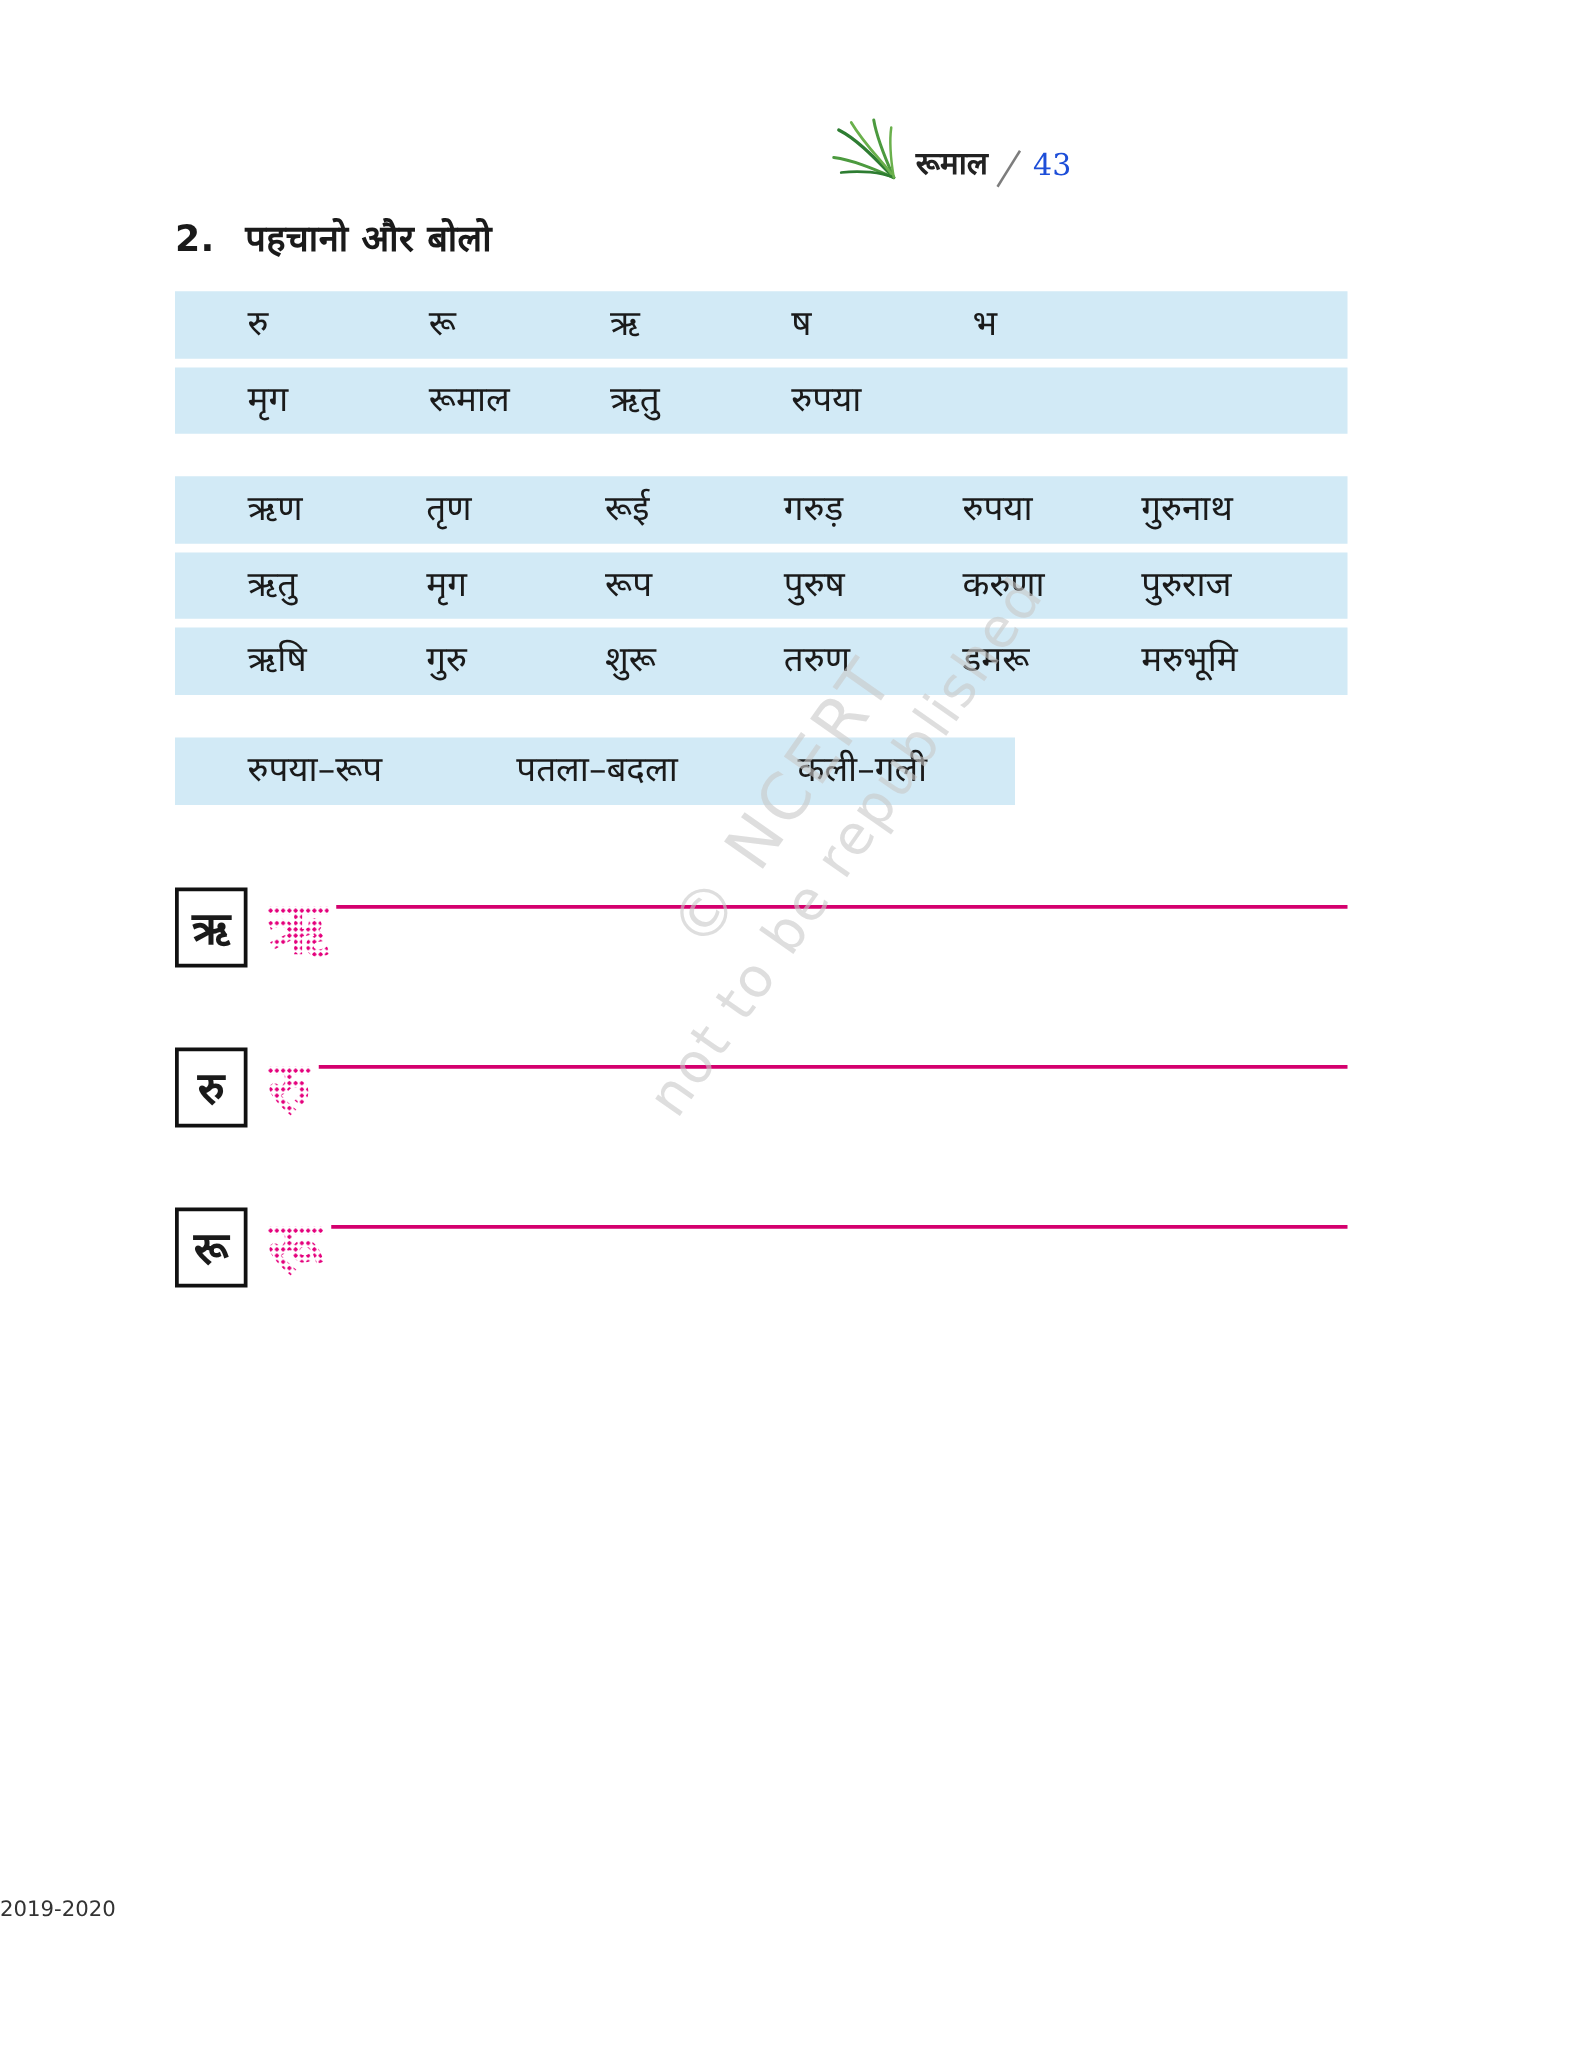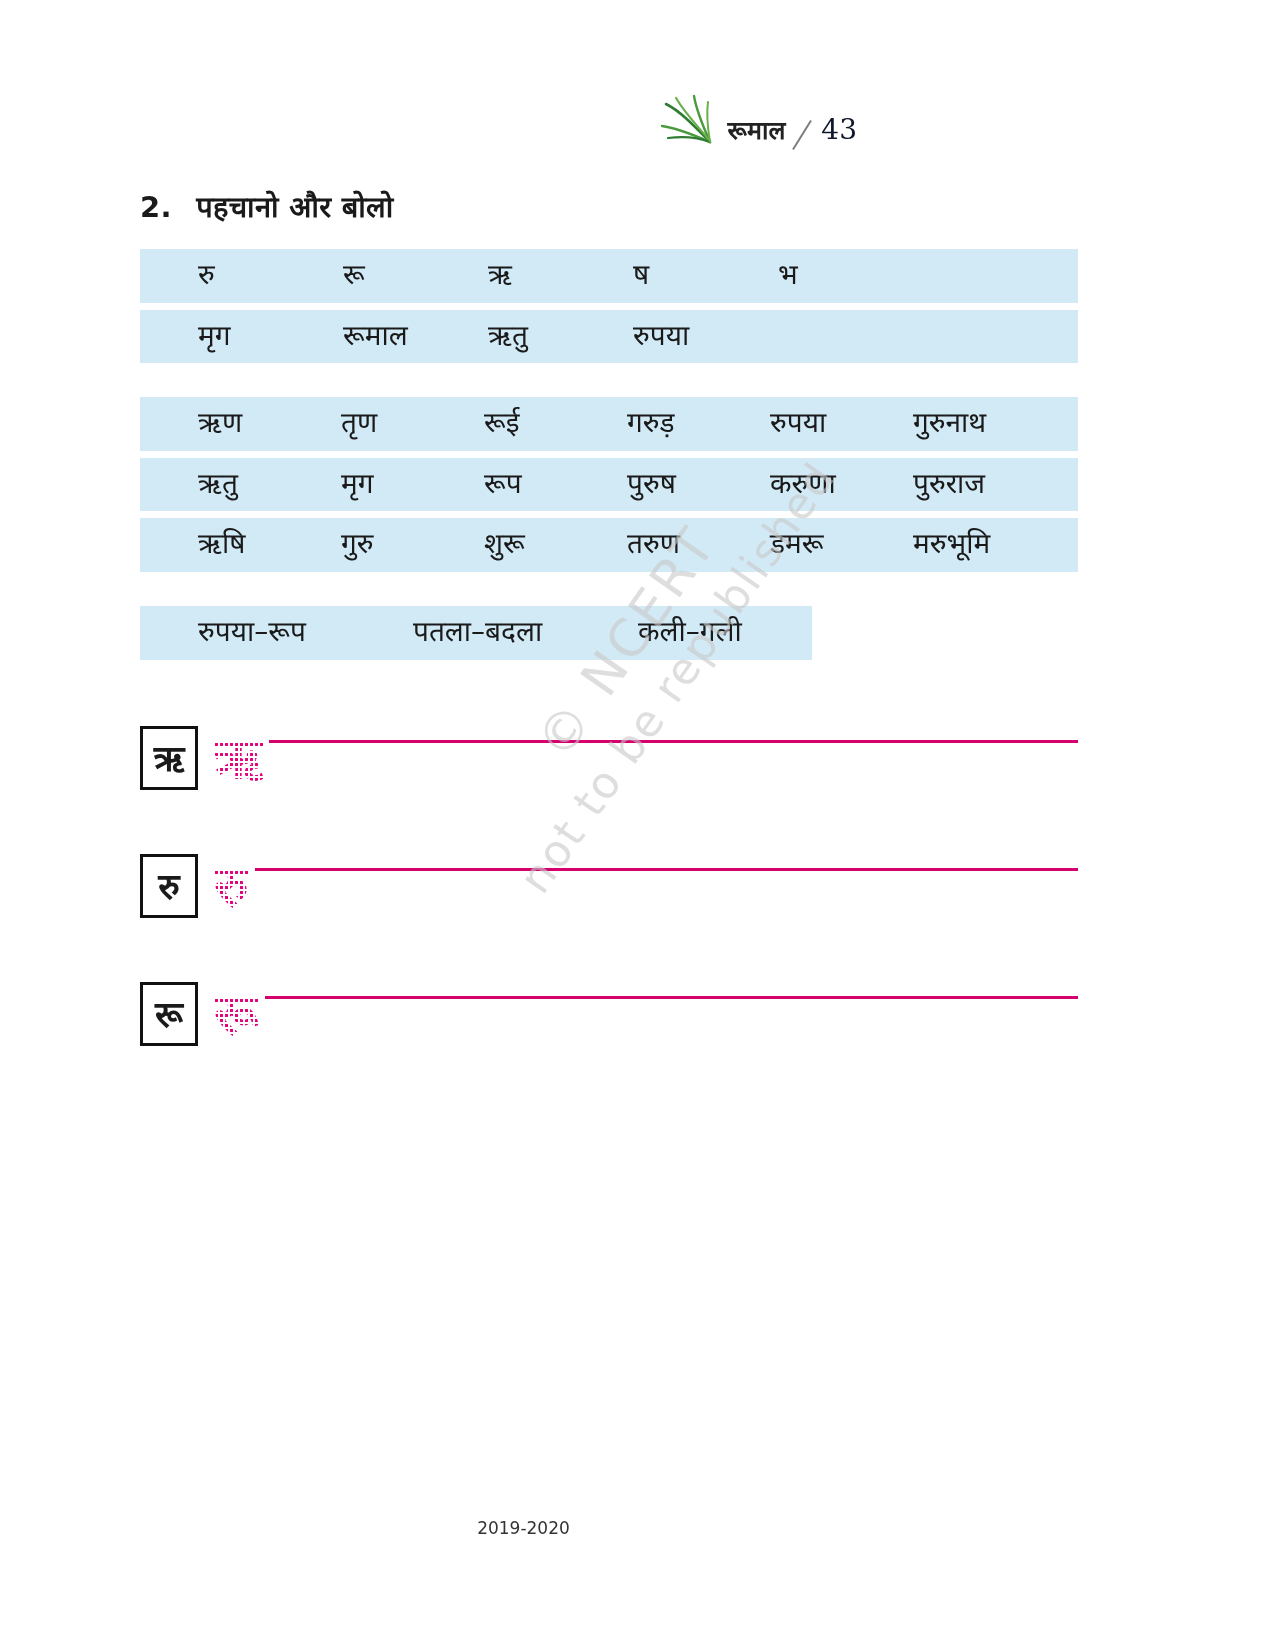--- a/index.html
+++ b/index.html
@@ -10,24 +10,24 @@
   .page{position:relative;width:1047px;height:1650px;}
 
   
   .header{
     position:absolute;top:92px;right:190px;display:flex;align-items:flex-end;gap:6px;z-index:3;
   }
   .leaf{width:64px;height:62px;margin-bottom:-6px;}
   .chapter-label{font-size:25px;font-weight:bold;color:#222;padding-bottom:2px;}
   .hdr-slash{display:inline-block;width:2px;height:34px;background:#7d7d7d;
     transform:rotate(32deg);margin:0 12px -4px 10px;}
-  .page-number{font-family:"DejaVu Serif","Liberation Serif",serif;font-size:28px;color:#0f172a;padding-bottom:2px;}
+  .page-number{font-family:"DejaVu Serif","Liberation Serif",serif;font-size:24px;color:#1d4ed8;padding-bottom:2px;}
 
   
-  .content{position:absolute;top:186px;left:140px;width:938px;z-index:2;}
+  .content{position:absolute;top:170px;left:140px;width:938px;z-index:2;}
   .sec{margin:0 0 34px 0;}
   .sec-title{font-size:29px;font-weight:bold;margin:0 0 24px 0;letter-spacing:.3px;}
   .sec-num{display:inline-block;min-width:30px;margin-right:14px;}
 
   .band-group{display:flex;flex-direction:column;gap:7px;}
   .band{background:#d2eaf6;padding:9px 0 11px 58px;display:grid;align-items:center;}
   .cols5{grid-template-columns:repeat(5,145px);}
   .cols6{grid-template-columns:repeat(6,143px);}
   .cols3{grid-template-columns:215px 225px 200px;}
   .narrow{width:614px;} 
@@ -56,21 +56,21 @@
   
   .watermark{
     position:absolute;left:330px;top:600px;width:640px;z-index:4;pointer-events:none;
     transform:rotate(-55deg);transform-origin:center center;
     color:#c9c9c9;opacity:.6;text-align:center;
   }
   .watermark .wm1{font-size:52px;letter-spacing:4px;}
   .watermark .wm2{font-size:44px;letter-spacing:2px;margin-top:6px;white-space:nowrap;}
 
   
-  .footer{position:absolute;left:0;right:0;bottom:112px;text-align:center;font-size:17px;color:#333;z-index:2;}
+  .footer{position:absolute;left:0;right:0;bottom:112px;text-align:left;font-size:17px;color:#333;z-index:2;}
 </style>
 </head>
 <body>
 
 <div class="page">
 
   <div class="header">
     <svg class="leaf" viewBox="0 0 64 62" aria-hidden="true">
       <g fill="none" stroke-linecap="round">
         <path d="M52 50 C40 38 24 20 8 12" stroke="#2e7d32" stroke-width="2.6"></path>

